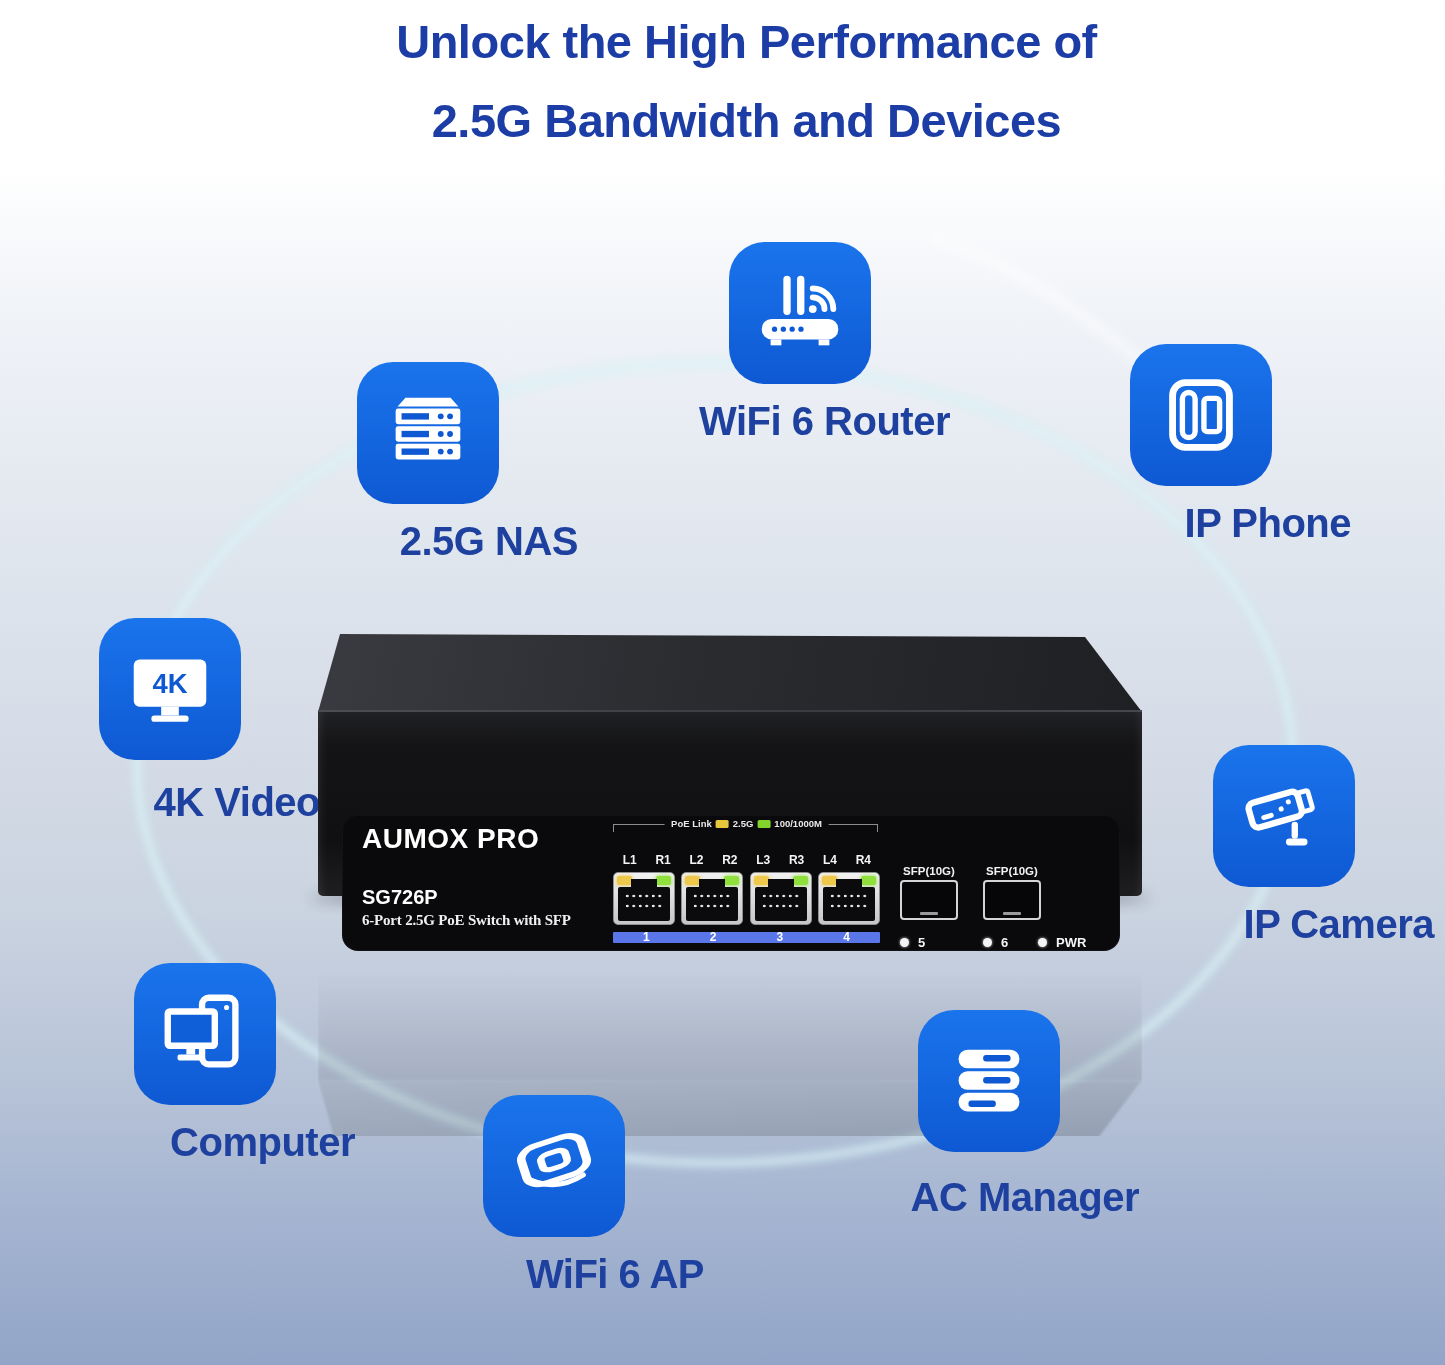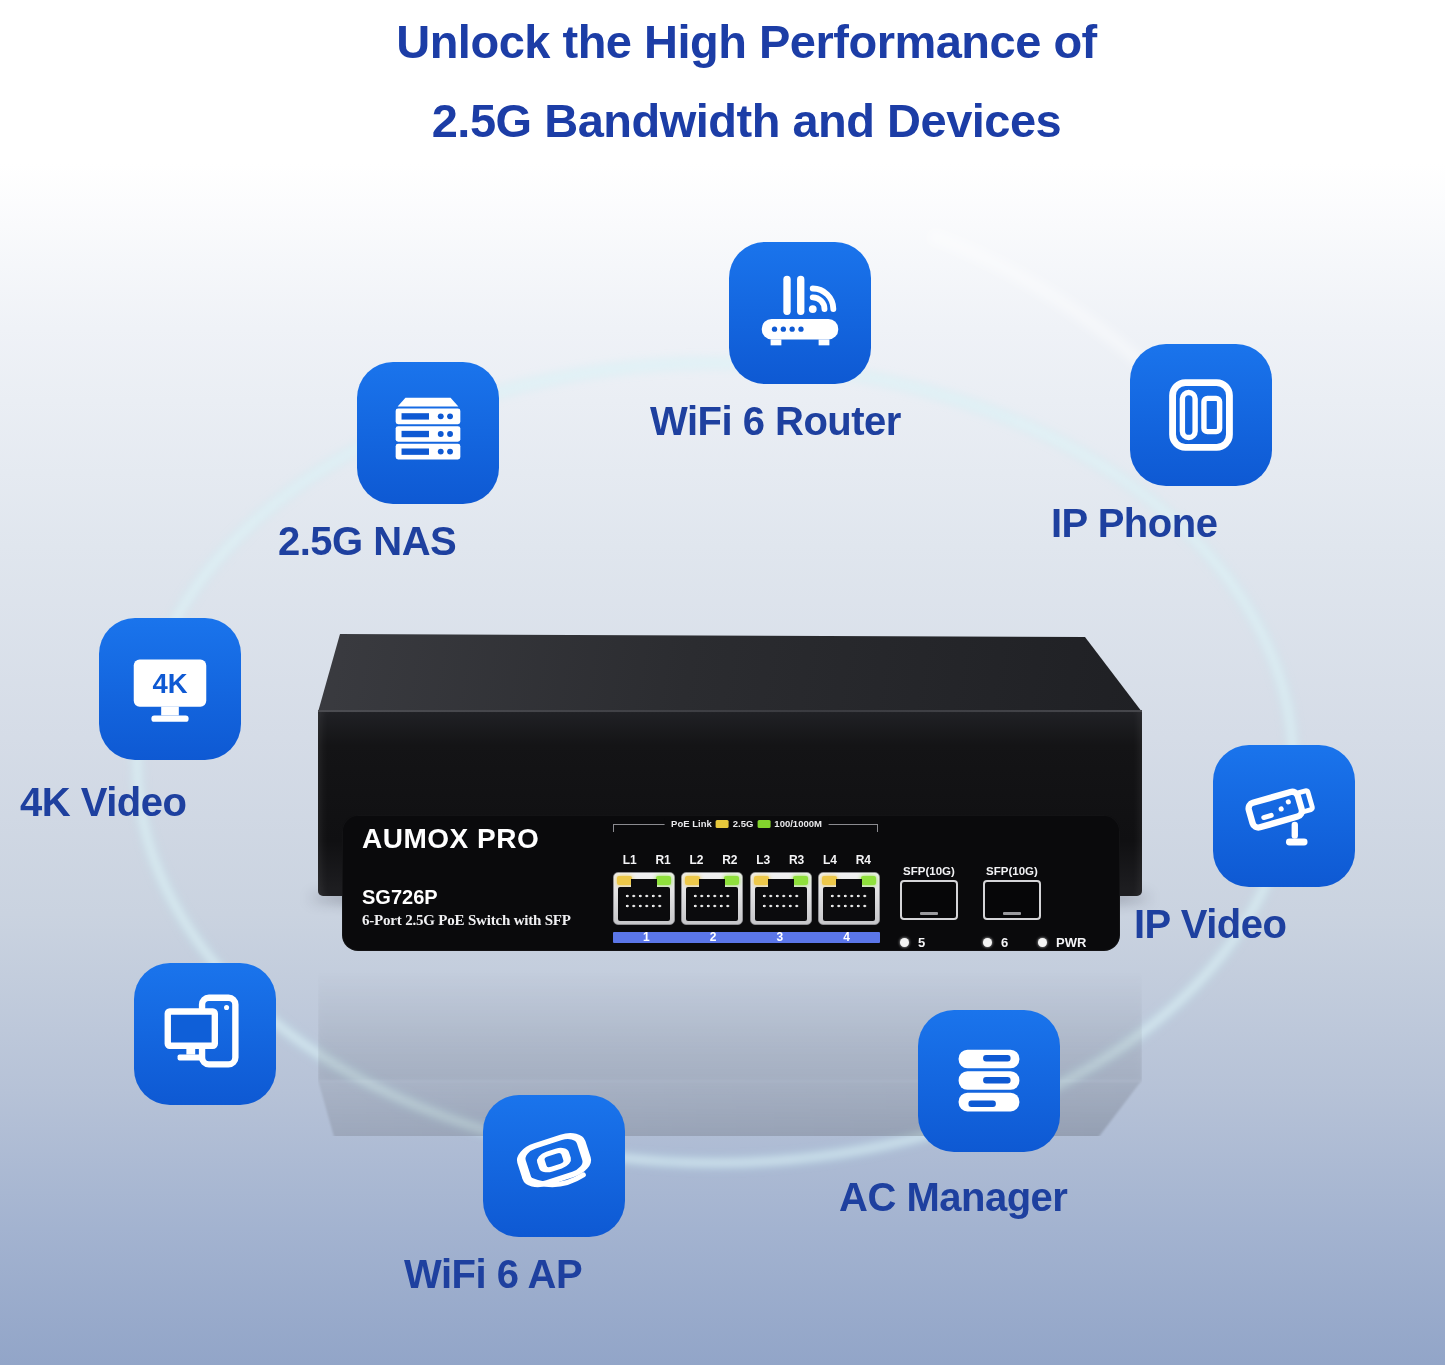--- a/index.html
+++ b/index.html
@@ -5,21 +5,21 @@
   html,body{margin:0;padding:0;}
   .stage{position:relative;width:1445px;height:1365px;overflow:hidden;
     font-family:"Liberation Sans","DejaVu Sans",sans-serif;
     background:linear-gradient(180deg,#ffffff 0%,#ffffff 12%,#eff2f7 24%,#e0e6ee 40%,#d5dce7 54%,#cad3e0 67%,#b6c2d7 80%,#a3b3d0 90%,#92a5c8 100%);padding-left:48px;}
   
   .title{position:absolute;top:2px;left:0;width:100%;text-align:center;z-index:3;
     color:#1c3da6;font-weight:700;font-size:47px;line-height:79px;letter-spacing:-.5px;}
   
   .ring-svg{position:absolute;left:0;top:0;z-index:1;}
   
-  .device{position:absolute;width:300px;text-align:left;z-index:3;}
+  .device{position:absolute;width:300px;text-align:right;z-index:3;}
   .tile{width:142px;height:142px;margin:12px auto;border-radius:36px;
     background:linear-gradient(180deg,#1a74ec 0%,#0e59d3 100%);
     display:flex;align-items:center;justify-content:center;}
   .tile svg{width:98px;height:98px;}
   .dev-label{margin-top:15px;color:#1e409f;font-weight:700;font-size:40px;letter-spacing:-.5px;white-space:nowrap;}
   #dev-router{left:650px;top:230px;}
   #dev-ipphone{left:1051px;top:332px;}
   #dev-nas{left:278px;top:350px;}
   #dev-video4k{left:20px;top:606px;}
   #dev-camera{left:1134px;top:733px;}
@@ -181,33 +181,34 @@
           <rect x="15" y="28" width="52" height="26" rx="6" stroke-width="6.5"></rect>
           <rect x="67" y="31" width="11" height="20" rx="2" stroke-width="5"></rect>
           <circle cx="56" cy="37" r="2.6" fill="#fff" stroke="none"></circle>
           <circle cx="47" cy="42" r="2.6" fill="#fff" stroke="none"></circle>
           <rect x="25" y="43" width="13" height="5" rx="2.5" fill="#fff" stroke="none"></rect>
         </g>
         <path d="M61 59 v11" stroke-width="6.5"></path>
         <rect x="52" y="73" width="22" height="7" rx="3.5" fill="#fff" stroke="none"></rect>
       </svg>
     </div>
-    <div class="dev-label">IP Video</div>
+    <div class="dev-label">IP Camera</div>
   </div>
 
   <div class="device" id="dev-computer">
     <div class="tile">
       <svg viewBox="0 0 100 100" fill="none" stroke="#fff">
         <rect x="47" y="13" width="34" height="68" rx="7" stroke-width="6.5"></rect>
         <circle cx="72" cy="23" r="2.6" fill="#fff" stroke="none"></circle>
         <rect x="12" y="27" width="48" height="35" rx="2" stroke-width="6.5" fill="#0f5fd8"></rect>
         <rect x="31" y="62" width="9" height="9" fill="#fff" stroke="none"></rect>
         <rect x="22" y="71" width="27" height="6" rx="2" fill="#fff" stroke="none"></rect>
       </svg>
     </div>
+    <div class="dev-label">Computer</div>
   </div>
 
   <div class="device" id="dev-ap">
     <div class="tile">
       <svg viewBox="0 0 100 100" fill="none" stroke="#fff" stroke-linecap="round" stroke-linejoin="round">
         <g transform="translate(50 44) rotate(-18) scale(1 .62) translate(-50 -50)">
           <rect x="18" y="18" width="64" height="64" rx="18" stroke-width="9"></rect>
           <rect x="37" y="37" width="26" height="26" rx="8" stroke-width="8"></rect>
         </g>
         <path d="M20 61 Q50 78 80 59" stroke-width="5"></path>

